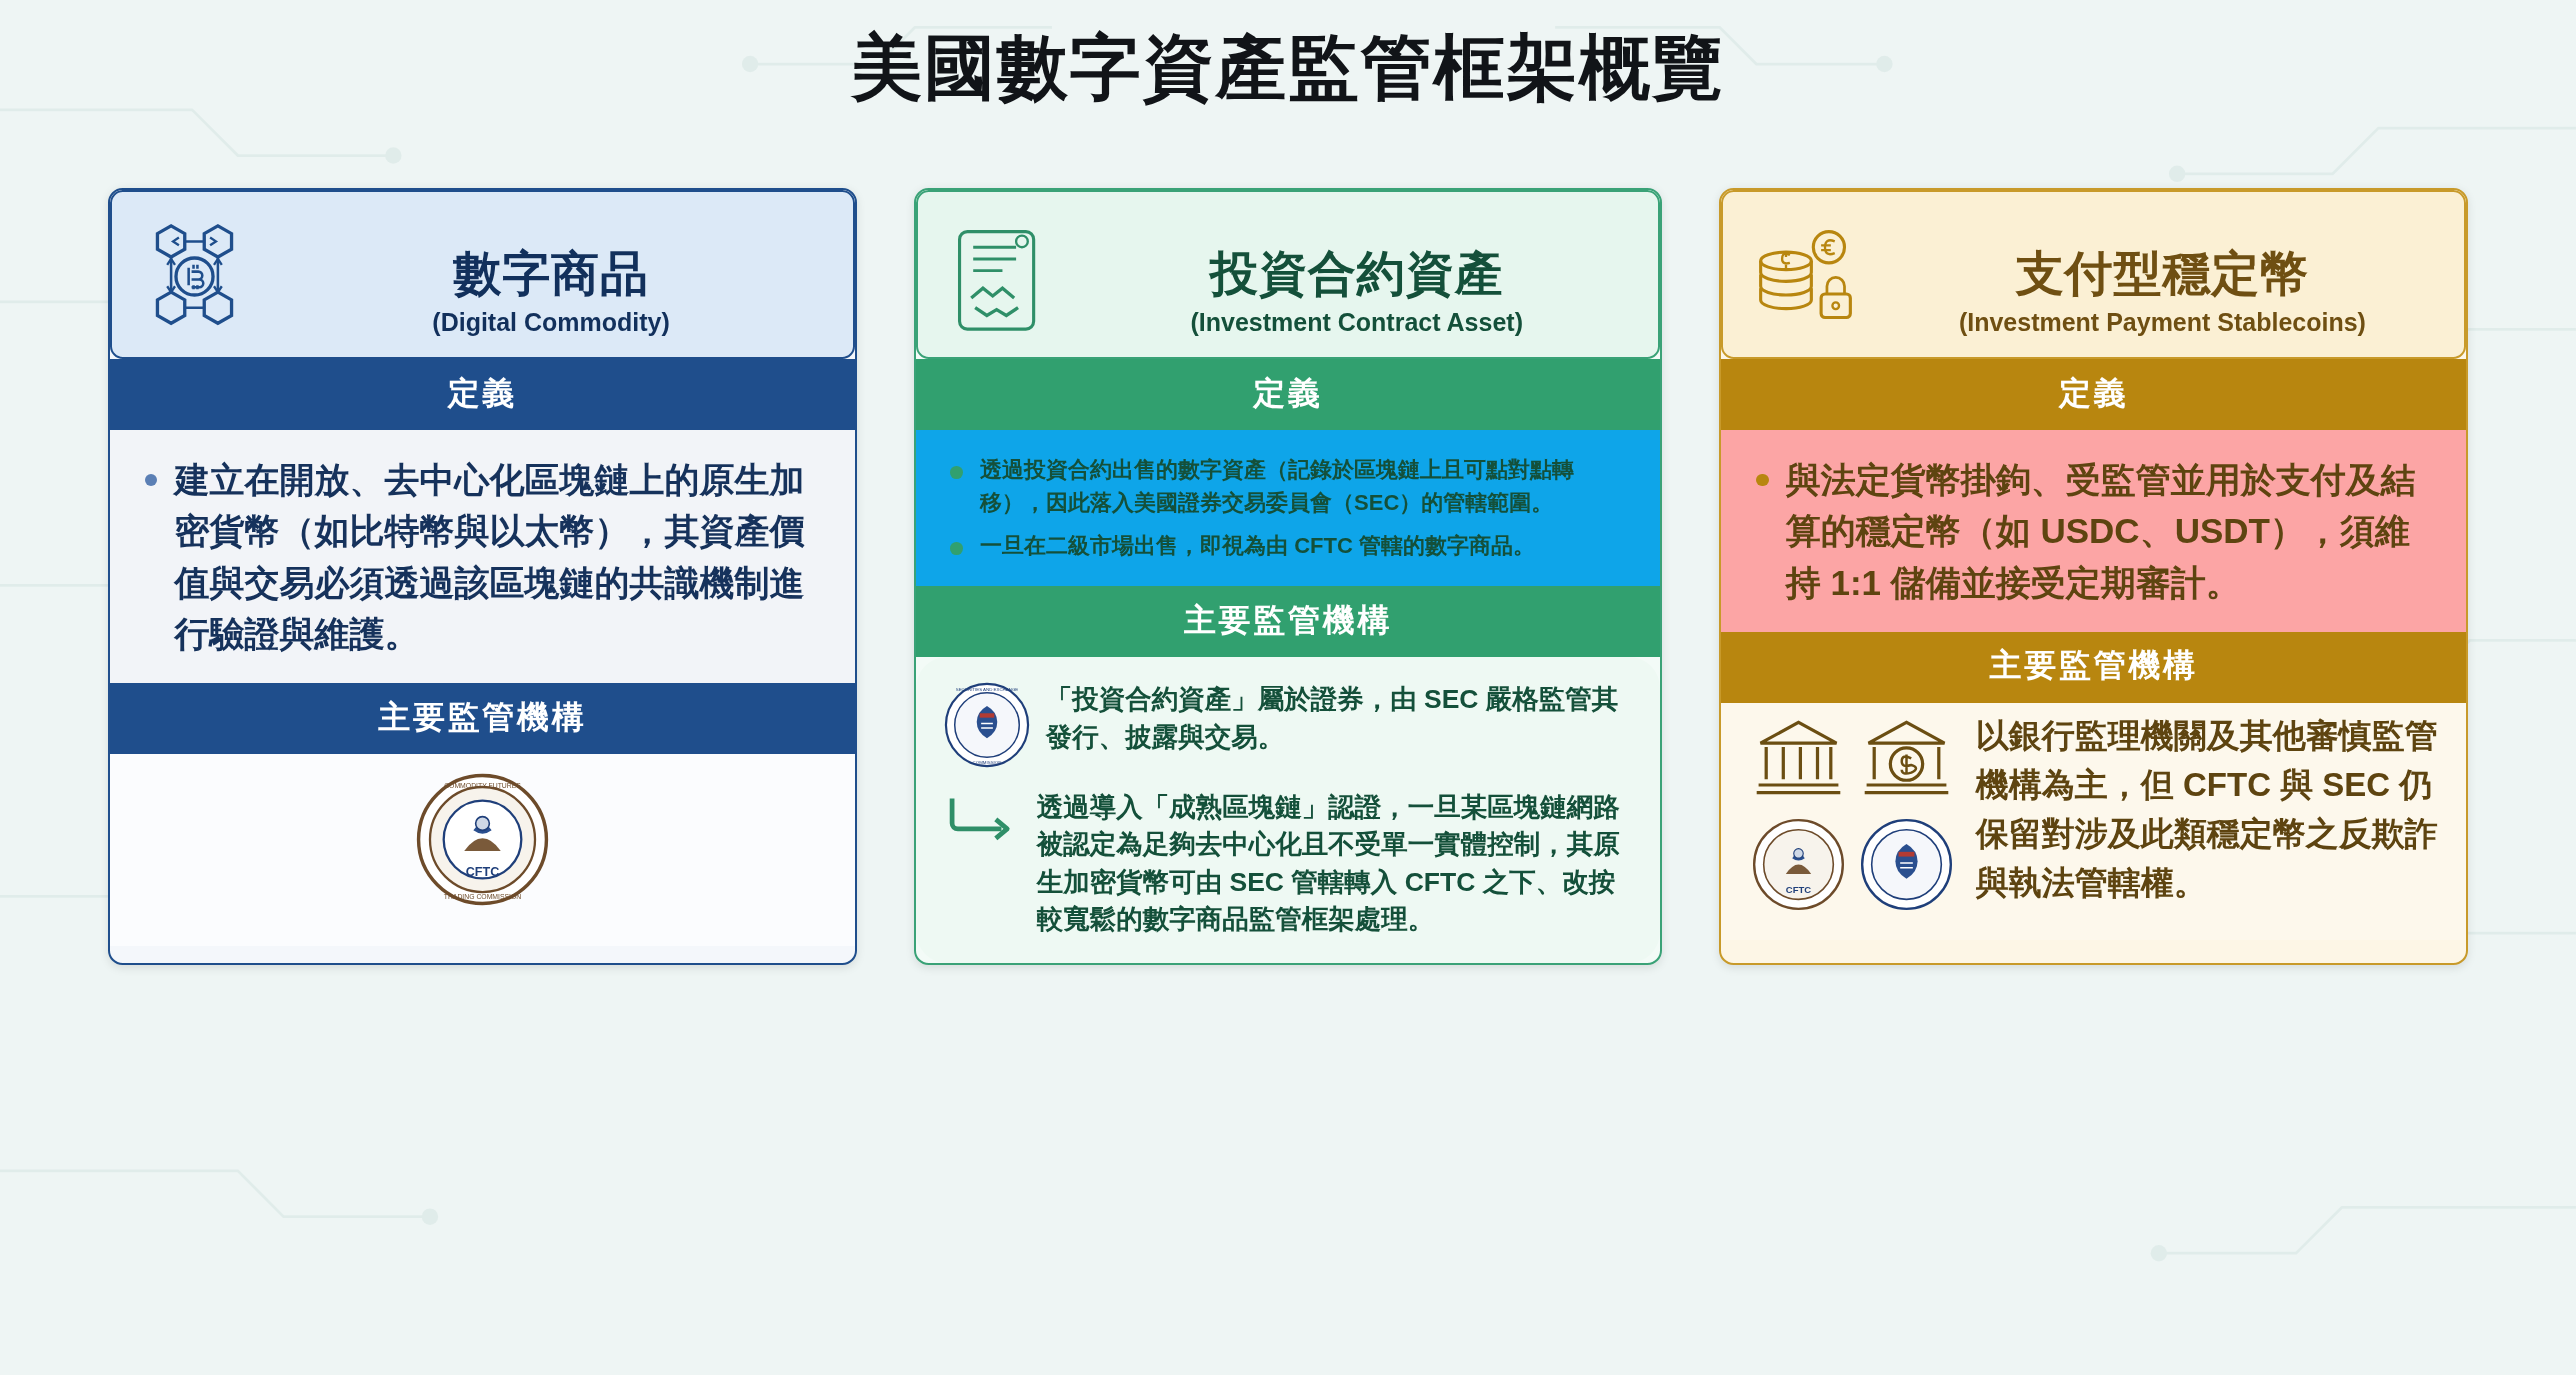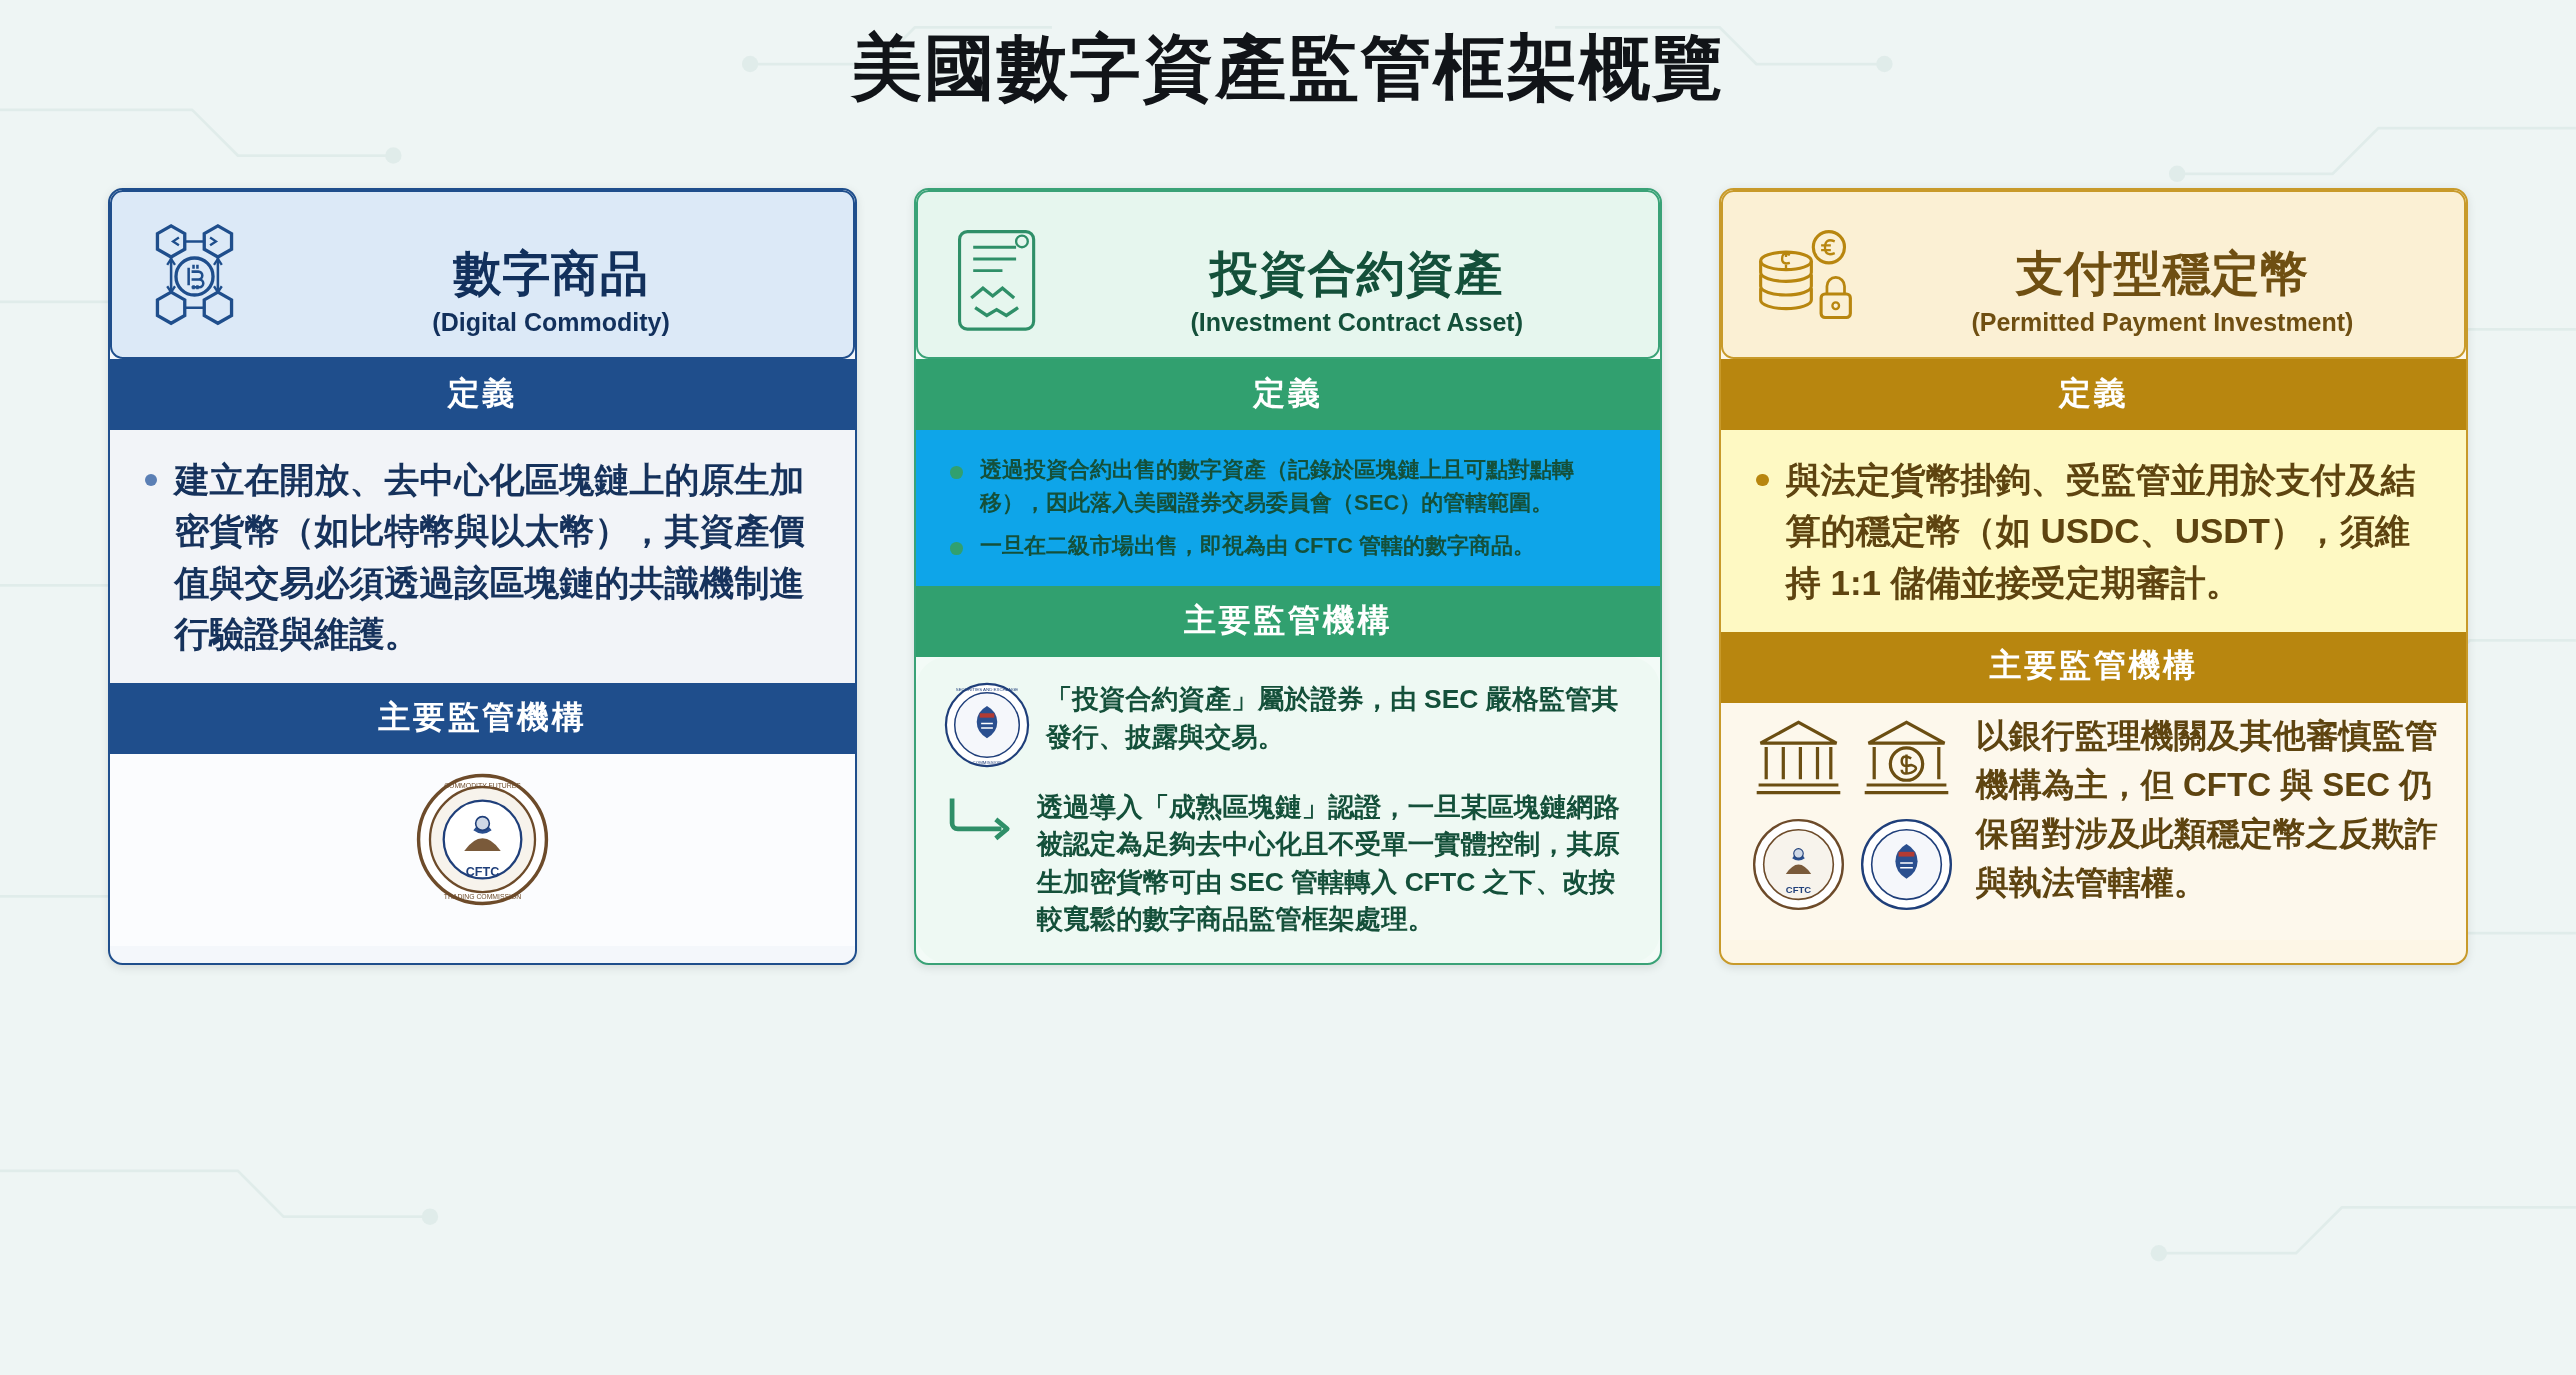--- a/index.html
+++ b/index.html
@@ -138,21 +138,21 @@
   .c2 .band { background: #31a06f; }
   .c2 .body-def { background: #0ea5e9; color: #14503a; font-size: 22px; }
   .c2 .body-def li::before { background: #31a06f; }
   .c2 .body-reg { background: #eef9f3; }
 
   
   .c3 { border: 2.7px solid #c89a2a; background: #fdf6e6; }
   .c3 .col-header { background: #fbf0d4; border: 2.7px solid #c89a2a; }
   .c3 .htitle-zh, .c3 .htitle-en { color: #6f4f12; }
   .c3 .band { background: #b8860f; }
-  .c3 .body-def { background: #fef9c3; color: #5e4410; font-size: 35px; }
+  .c3 .body-def { background: #fca5a5; color: #5e4410; font-size: 35px; }
   .c3 .body-def li::before { background: #b8860f; }
   .c3 .body-reg { background: #fdf8ec; }
 
   
   .reg-center {
     display: flex;
     flex-direction: column;
     align-items: center;
     text-align: center;
     padding-top: 16.5px;
@@ -357,21 +357,21 @@
           <path d="M40 34 v6 M40 48 v6 M44 38 q-8 -4 -8 4 q0 6 8 4" stroke-width="2.4"></path>
           <circle cx="84" cy="30" r="16"></circle>
           <path d="M90 24 q-10 -4 -10 6 q0 10 10 6 M76 28 h10 M76 33 h10" stroke-width="2.4"></path>
           <rect x="76" y="78" width="30" height="24" rx="4"></rect>
           <path d="M82 78 v-8 a9 9 0 0 1 18 0 v8" stroke-width="2.8"></path>
           <circle cx="91" cy="90" r="3.4" stroke-width="2.4"></circle>
         </svg>
       </div>
       <div class="htext">
         <div class="htitle-zh">支付型穩定幣</div>
-        <div class="htitle-en">(Permitted Payment Investment)</div>
+        <div class="htitle-en">(Investment Payment Stablecoins)</div>
       </div>
     </div>
 
     <div class="band">定義</div>
 
     <div class="body-block body-def">
       <ul class="bullets">
         <li>與法定貨幣掛鉤、受監管並用於支付及結算的穩定幣（如 USDC、USDT），須維持 1:1 儲備並接受定期審計。</li>
       </ul>
     </div>

